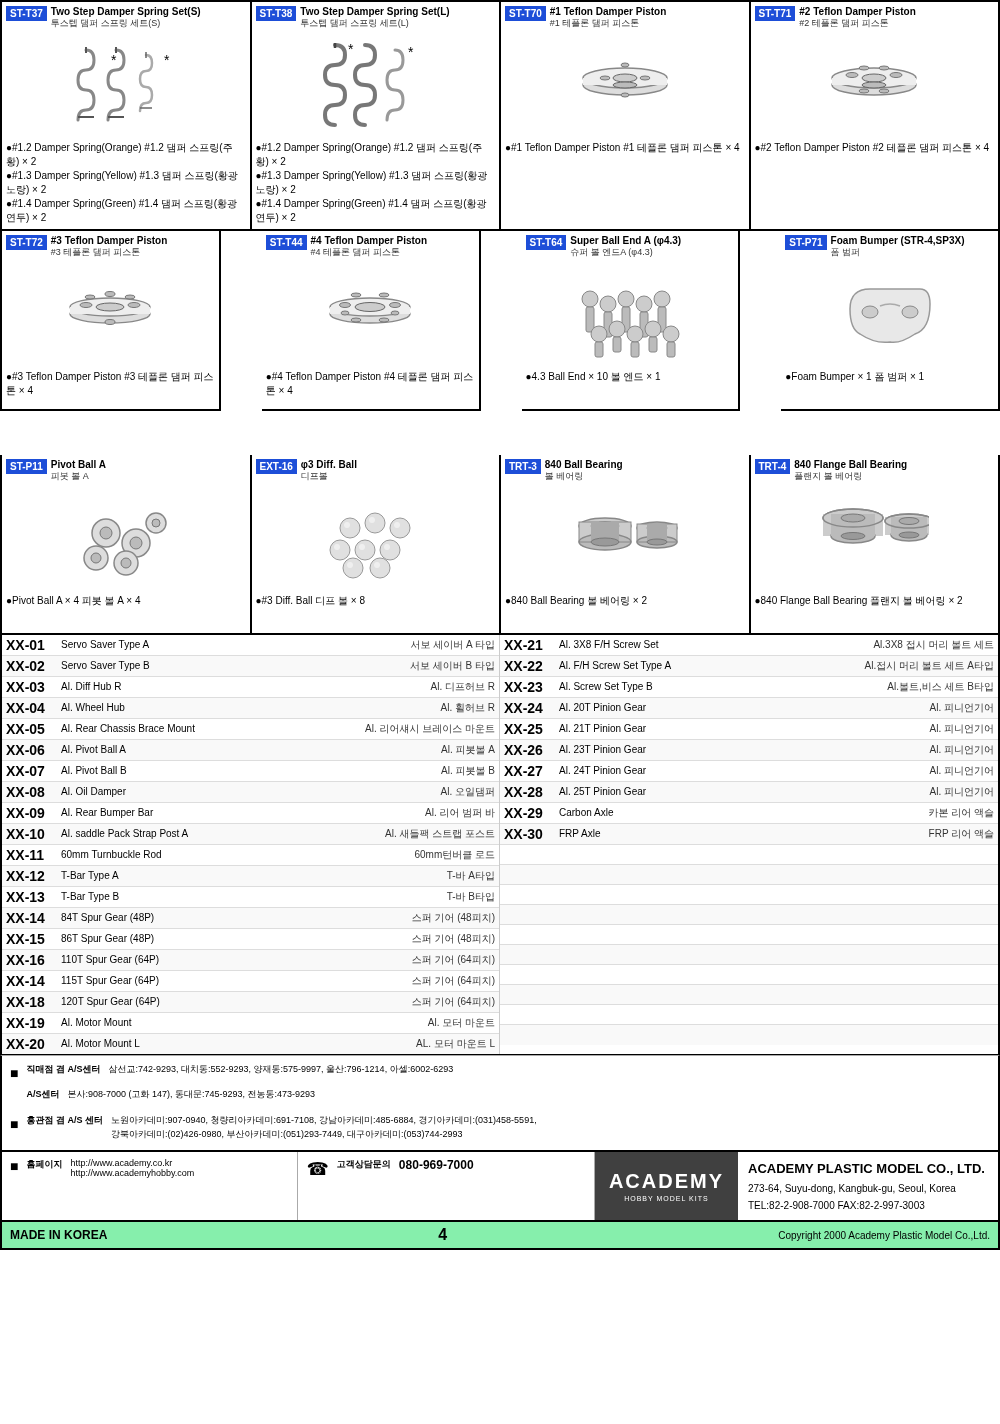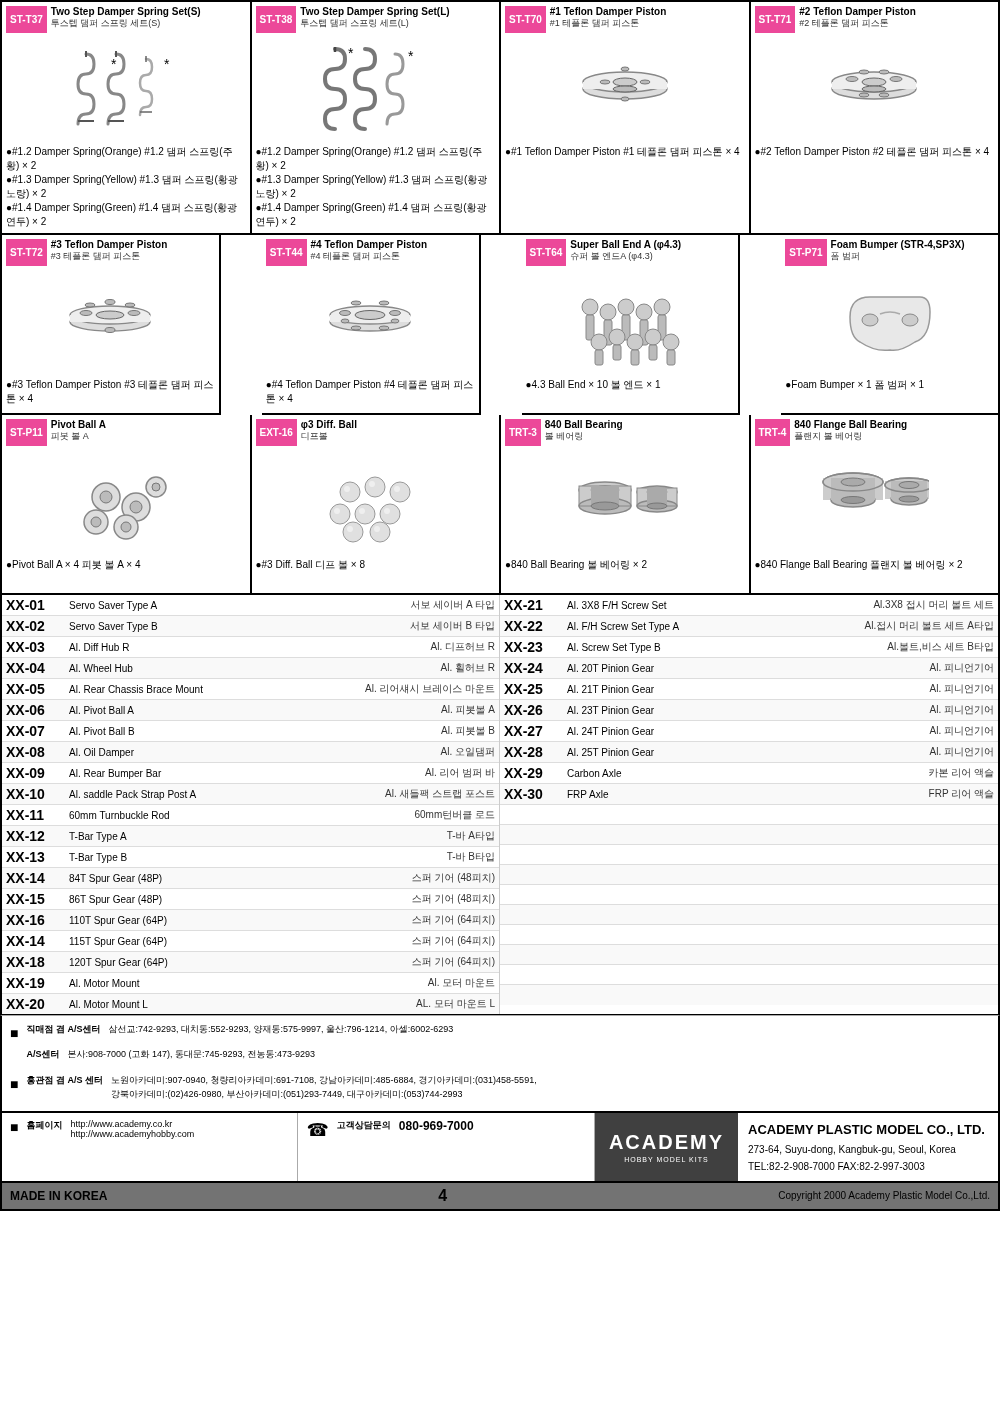--- a/index.html
+++ b/index.html
@@ -28,25 +28,25 @@
     }
 
     .product-header {
       display: flex;
       align-items: flex-start;
       gap: 4px;
       margin-bottom: 4px;
     }
 
     .product-code {
-      background: #ec4899;
+      background: #1d4ed8;
       color: #fff;
       font-weight: bold;
       font-size: 10px;
-      padding: 8px 4px;
+      padding: 2px 4px;
       white-space: nowrap;
     }
 
     .product-title {
       font-size: 10px;
       font-weight: bold;
       line-height: 1.2;
     }
 
     .product-title-kr {
@@ -101,21 +101,20 @@
 
     .parts-num {
       font-weight: bold;
       font-size: 14px;
       color: #000;
     }
 
     .parts-name {
       font-size: 10px;
       padding-right: 4px;
-      margin-left: 8px;
     }
 
     .parts-name-kr {
       font-size: 10px;
       text-align: right;
       color: #333;
     }
 
     
     .parts-row:nth-child(even) {
@@ -391,21 +390,21 @@
 
         <path d="M45,32 Q55,28 65,32" stroke="#aaa" stroke-width="1.5" fill="none"></path>
       </svg>
     </div>
     <div class="product-notes">
       ●Foam Bumper × 1 폼 범퍼 × 1
     </div>
   </div>
 </div>
 
-<div class="product-grid" style="border-top:none;">
+<div class="product-grid" style="border-top:none;margin-top:44px;">
 
   <div class="product-cell">
     <div class="product-header">
       <span class="product-code">ST-P11</span>
       <div>
         <div class="product-title">Pivot Ball A</div>
         <div class="product-title-kr">피봇 볼 A</div>
       </div>
     </div>
     <div class="product-image">
@@ -788,17 +787,17 @@
     <div style="font-size:20px; font-weight:bold; letter-spacing:2px;">ACADEMY</div>
     <div style="font-size:7px; letter-spacing:1px; margin-top:2px;">HOBBY MODEL KITS</div>
   </div>
   <div style="padding:6px 10px; font-size:10px; line-height:1.7; min-width:260px;">
     <div style="font-size:13px; font-weight:bold;">ACADEMY PLASTIC MODEL CO., LTD.</div>
     <div>273-64, Suyu-dong, Kangbuk-gu, Seoul, Korea</div>
     <div>TEL:82-2-908-7000 FAX:82-2-997-3003</div>
   </div>
 </div>
 
-<div style="display:flex; justify-content:space-between; align-items:center; padding:4px 8px; border:2px solid #000; border-top:none; background:#737373;">
+<div style="display:flex; justify-content:space-between; align-items:center; padding:4px 8px; border:2px solid #000; border-top:none; background:#86efac;">
   <span style="font-weight:bold; font-size:12px;">MADE IN KOREA</span>
   <span style="font-size:16px; font-weight:bold;">4</span>
   <span style="font-size:10px;">Copyright 2000 Academy Plastic Model Co.,Ltd.</span>
 </div>
 
 </body></html>

